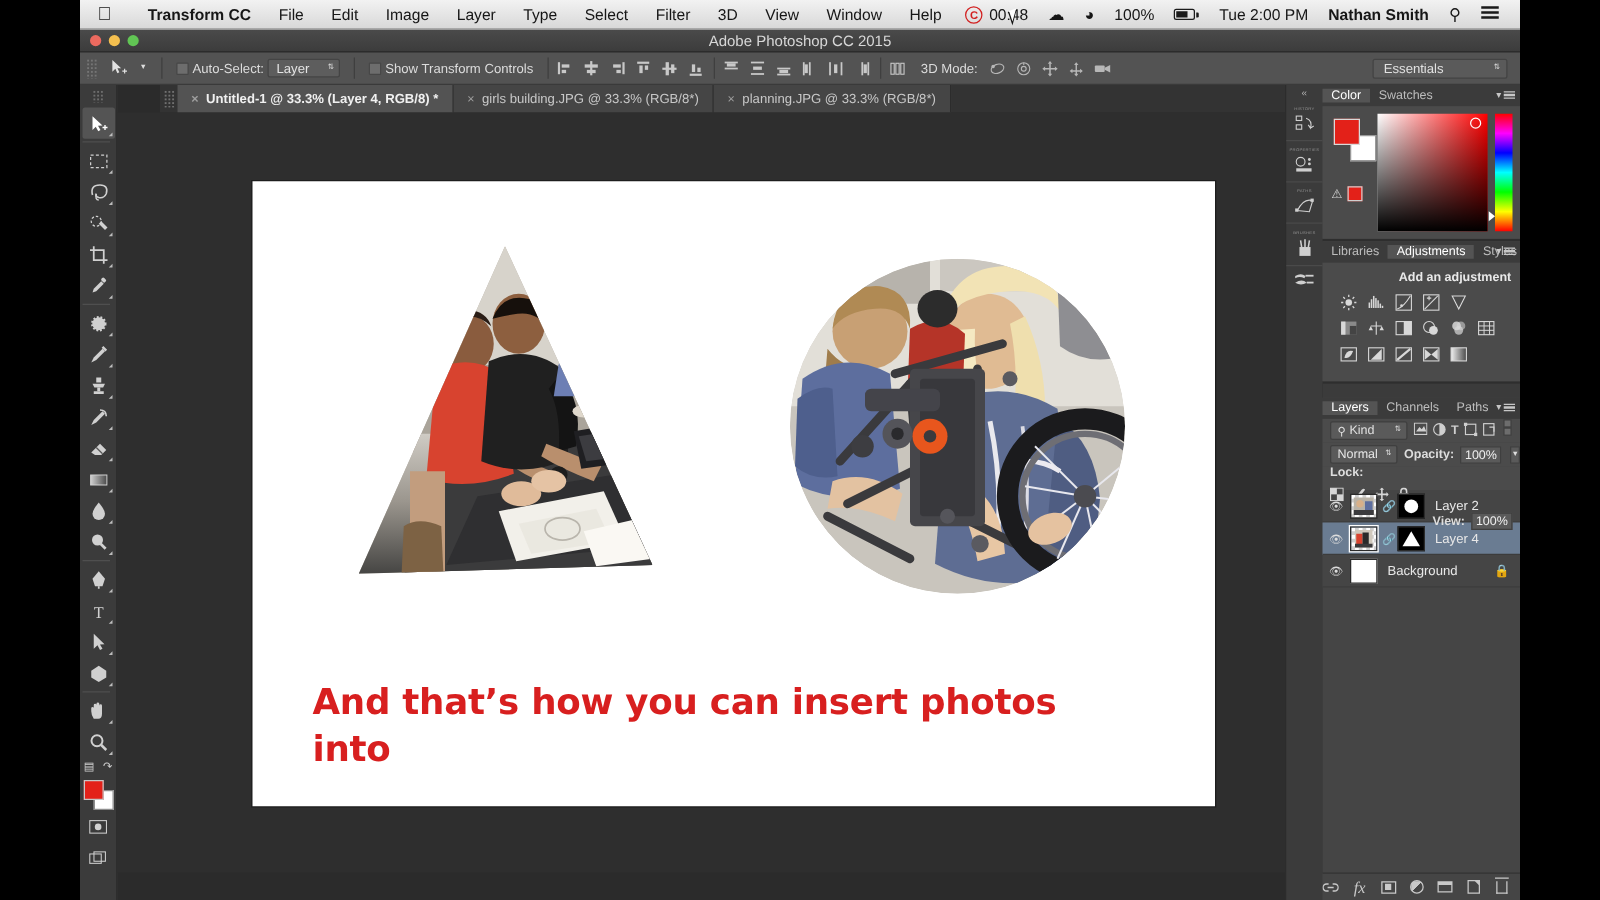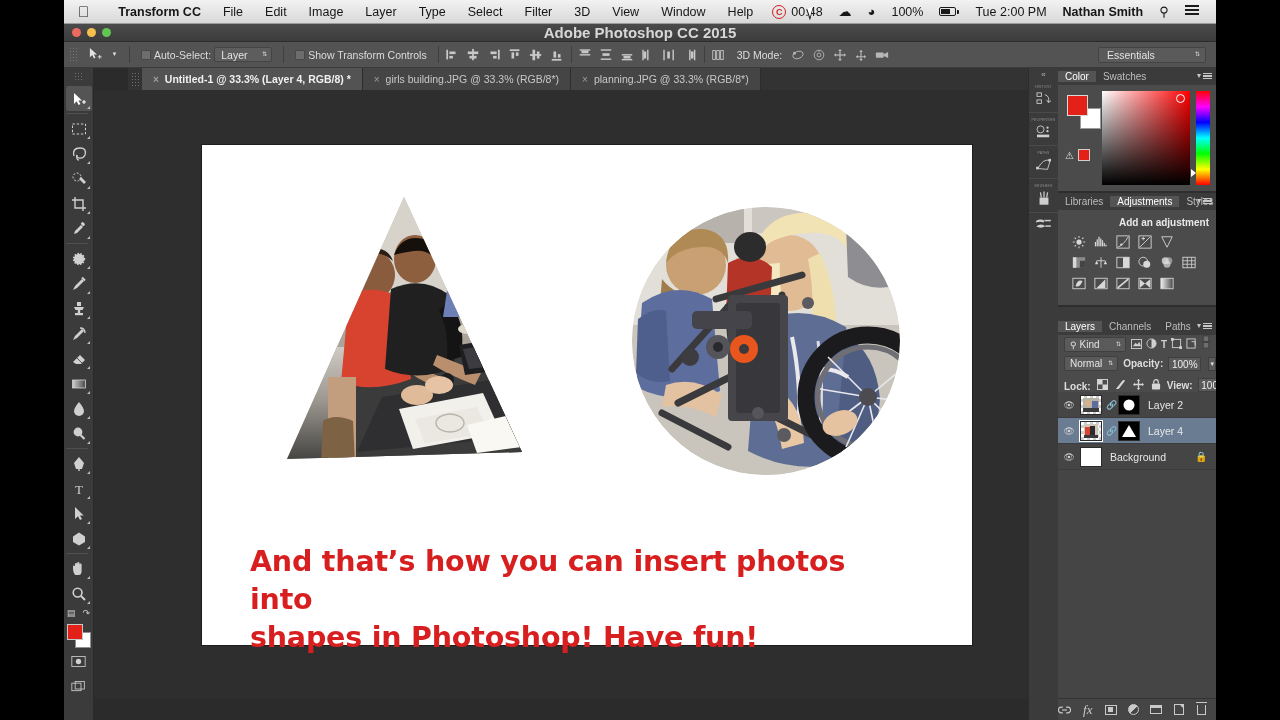--- a/index.html
+++ b/index.html
@@ -36,21 +36,21 @@
   #cursor:after { content:""; position:absolute; left:-6px; top:-1px; width:0; height:0;
     border-left:6px solid #fff; border-bottom:9px solid transparent; }
 
   
   #titlebar { position:absolute; left:0; top:24px; width:1152px; height:18px;
     background:linear-gradient(#4a4a4a,#3c3c3c); border-bottom:1px solid #2c2c2c;
     display:flex; align-items:center; }
   .tl { display:flex; gap:6px; padding-left:8px; }
   .tl span { width:9px; height:9px; border-radius:50%; display:block; }
   .tl .r{background:#ec6a5f;} .tl .y{background:#f4bf4f;} .tl .g{background:#61c554;}
-  #titlebar .t { position:absolute; left:0; right:0; text-align:center; font-size:15px; color:#d7d7d7;font-weight:bold; }
+  #titlebar .t { position:absolute; left:0; right:0; text-align:center; font-size:12px; color:#d7d7d7; }
 
   
   #optbar { position:absolute; left:0; top:42px; width:1152px; height:26px;
     background:#535353; border-bottom:1px solid #3a3a3a; display:flex; align-items:center;
     font-size:10.5px; color:#dcdcdc; }
   .grip { width:9px; height:16px; margin:0 3px 0 5px;
     background-image:radial-gradient(#7d7d7d 0.9px, transparent 1px); background-size:3px 3px; opacity:.8; }
   .ob-tool { display:flex; align-items:center; gap:3px; padding:0 7px; }
   .ob-sep { width:1px; height:17px; background:#3f3f3f; margin:0 4px; }
   .cbox { width:10px; height:10px; background:#6d6d6d; border:1px solid #474747; border-radius:1px; }
@@ -154,21 +154,21 @@
   .kind-select { display:flex; align-items:center; gap:4px; background:#5a5a5a; border:1px solid #3f3f3f;
     border-radius:2px; height:15px; padding:0 3px 0 5px; font-size:10px; color:#e0e0e0; width:74px; justify-content:space-between; }
   .filter-ics { display:flex; gap:4px; align-items:center; color:#cfcfcf; font-size:10px; }
   .blend-select { background:#5a5a5a; border:1px solid #3f3f3f; border-radius:2px; height:15px; width:87px;
     display:flex; align-items:center; justify-content:space-between; padding:0 3px 0 5px; font-size:10px; color:#e6e6e6; }
   .opac-label { font-size:10px; color:#ddd; font-weight:bold; }
   .numfield { background:#5a5a5a; border:1px solid #3f3f3f; height:14px; min-width:33px; text-align:center;
     font-size:10px; color:#efefef; line-height:13px; }
   .dropbtn { width:11px; height:14px; background:#5a5a5a; border:1px solid #3f3f3f; margin-left:2px;
     display:flex; align-items:center; justify-content:center; font-size:6px; color:#ddd; }
-  .lock-row { display:flex; align-items:flex-end; height:19px; padding:0 6px; gap:6px; font-size:10px; color:#ddd; background:#4b4b4b; }
+  .lock-row { display:flex; align-items:flex-start; height:19px; padding:0 6px; gap:6px; font-size:10px; color:#ddd; background:#4b4b4b;flex-direction:column; }
   .lock-row .lk { font-weight:bold; }
   .lock-ics { display:flex; gap:7px; align-items:center; color:#d6d6d6; }
 
   .layer { display:flex; align-items:center; height:26px; padding:0 6px 0 4px; gap:4px;
     border-bottom:1px solid #3c3c3c; background:#454545; }
   .layer.sel { background:#6a7c92; }
   .eye { width:14px; text-align:center; font-size:9px; color:#dcdcdc; }
   .thumb { width:22px; height:20px; border:1px solid #2b2b2b; background:
     repeating-conic-gradient(#cfcfcf 0% 25%, #fff 0% 50%) 0 0/6px 6px; position:relative; overflow:hidden; }
   .thumb.selected { outline:1.4px solid #fff; outline-offset:0; }
@@ -711,21 +711,20 @@
             <circle cx="126" cy="206" r="6" fill="#55555b"></circle>
             <circle cx="176" cy="96" r="6" fill="#5a5a60"></circle>
 
             <ellipse cx="208" cy="216" rx="18" ry="12" fill="#e5c2a0" transform="rotate(-20 208 216)"></ellipse>
           </g>
         </svg>
       </div>
 
       <div id="caption">
         <div>And that’s how you can insert photos into</div>
-        <div>shapes in Photoshop!  Have fun!</div>
       </div>
     </div>
   </div>
 
 
   <div id="rail">
     <div class="rgrip">«</div>
     <div class="rail-item">
       <span class="cap">HISTORY</span>
       <svg width="16" height="14" viewBox="0 0 18 16">

